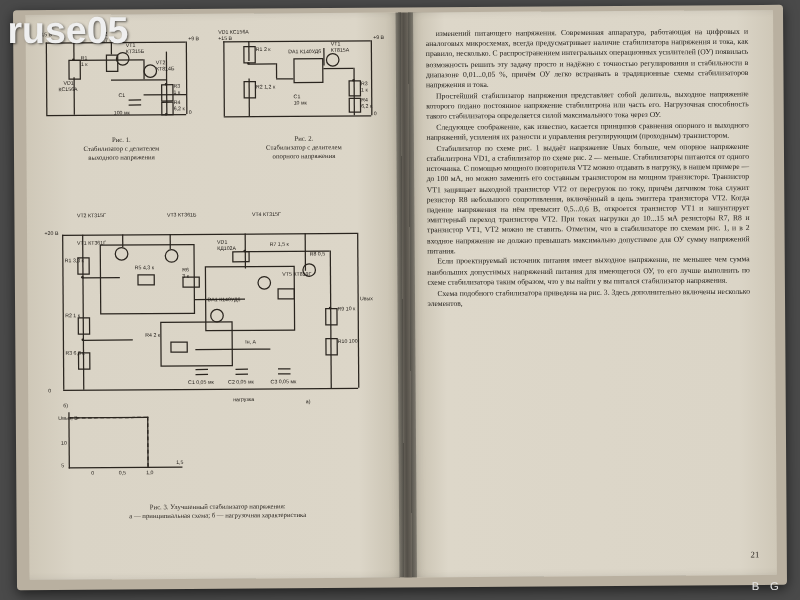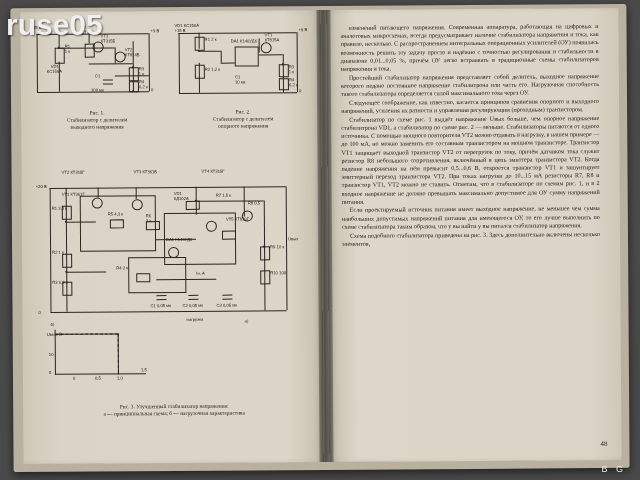--- a/index.html
+++ b/index.html
@@ -404,20 +404,20 @@
 
     <div class="page right">
       <div class="col-text">
         <p>изменений питающего напряжения. Современная аппаратура, работающая на цифровых и аналоговых микросхемах, всегда предусматривает наличие стабилизатора напряжения и тока, как правило, несколько. С распространением интегральных операционных усилителей (ОУ) появилась возможность решить эту задачу просто и надёжно с точностью регулирования и стабильности в диапазоне 0,01...0,05 %, причём ОУ легко встраивать в традиционные схемы стабилизаторов напряжения и тока.</p>
         <p>Простейший стабилизатор напряжения представляет собой делитель, выходное напряжение которого подано постоянное напряжение стабилитрона или часть его. Нагрузочная способность такого стабилизатора определяется силой максимального тока через ОУ.</p>
         <p>Следующее соображение, как известно, касается принципов сравнения опорного и выходного напряжений, усиления их разности и управления регулирующим (проходным) транзистором.</p>
         <p>Стабилизатор по схеме рис. 1 выдаёт напряжение Uвых больше, чем опорное напряжение стабилитрона VD1, а стабилизатор по схеме рис. 2 — меньше. Стабилизаторы питаются от одного источника. С помощью мощного повторителя VT2 можно отдавать в нагрузку, в нашем примере — до 100 мА, но можно заменить его составным транзистором на мощном транзисторе. Транзистор VT1 защищает выходной транзистор VT2 от перегрузок по току, причём датчиком тока служит резистор R8 небольшого сопротивления, включённый в цепь эмиттера транзистора VT2. Когда падение напряжения на нём превысит 0,5...0,6 В, откроется транзистор VT1 и зашунтирует эмиттерный переход транзистора VT2. При токах нагрузки до 10...15 мА резисторы R7, R8 и транзистор VT1, VT2 можно не ставить. Отметим, что в стабилизаторе по схемам рис. 1, и в 2 входное напряжение не должно превышать максимально допустимое для ОУ сумму напряжений питания.</p>
         <p>Если проектируемый источник питания имеет выходное напряжение, не меньшее чем сумма наибольших допустимых напряжений питания для имеющегося ОУ, то его лучше выполнить по схеме стабилизатора таким образом, что у вы найти у вы питался стабилизатор напряжения.</p>
         <p>Схема подобного стабилизатора приведена на рис. 3. Здесь дополнительно включены несколько элементов,</p>
       </div>
-      <div class="page-num">48</div>
+      <div class="page-num">21</div>
     </div>
 
   </div>
 
   <div class="bazar-sub">B G</div>
 
 </div>
 
 </body></html>

